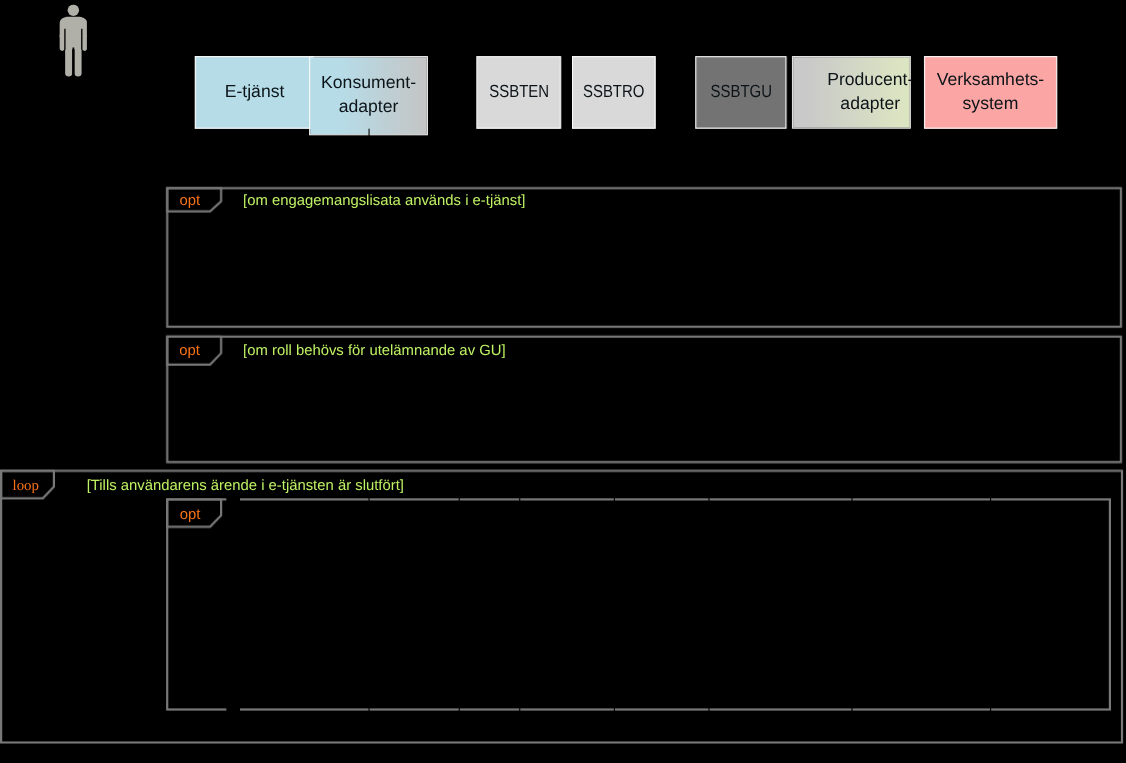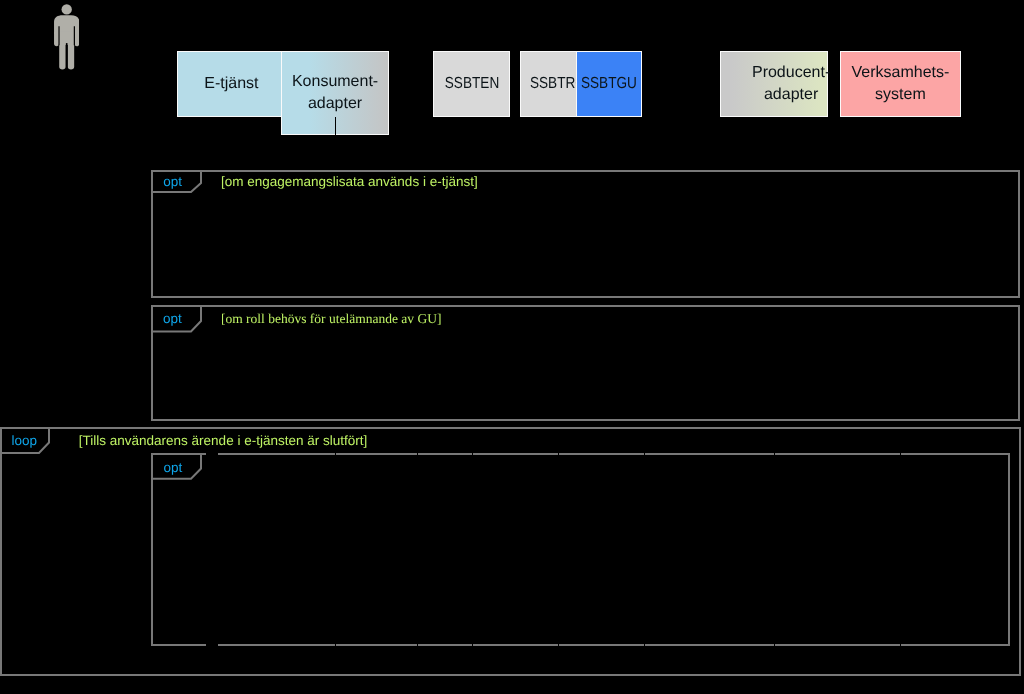--- a/index.html
+++ b/index.html
@@ -10,21 +10,21 @@
   .actbar{position:absolute;background:#000000;border:1px solid #000000;box-sizing:border-box;z-index:23;}
   .pbox{position:absolute;border:1px solid #fafafa;box-sizing:border-box;
         display:flex;align-items:center;justify-content:center;text-align:center;
         color:#0c1418;font-size:16px;line-height:21.5px;transform:translateZ(0);}
   .pbox span{display:inline-block;transform:translateZ(0);}
   .pbox.caps span{transform:scaleX(0.85) translateZ(0);}
   .frag{position:absolute;box-sizing:border-box;border:2px solid #787878;z-index:25;}
   .frag.under{z-index:15;}
   .fragtag{position:absolute;z-index:30;}
   .fragtag svg{display:block;overflow:visible;}
-  .tagtext{position:absolute;color:#0ea5e9;font-size:13.5px;line-height:1;z-index:32;
+  .tagtext{position:absolute;color:#f97316;font-size:13.5px;line-height:1;z-index:32;
            white-space:nowrap;transform:translateZ(0);}
   .cond{position:absolute;color:#bef264;font-size:13.5px;line-height:1;white-space:nowrap;z-index:32;transform:translateZ(0);}
 </style>
 </head>
 <body>
 
 <div id="stage">
 
   <svg class="actorfig" style="position:absolute;left:53.6px;top:3.7px;width:25.4px;height:66px;" viewBox="0 0 254 662">
     <g fill="#b0afa8">
@@ -56,30 +56,30 @@
   <div class="lifeline" style="left:558.3px;top:117px;height:545px;"></div>
   <div class="lifeline" style="left:643.8px;top:117px;height:545px;"></div>
   <div class="lifeline" style="left:773.6px;top:117px;height:545px;"></div>
   <div class="lifeline" style="left:900.4px;top:117px;height:545px;"></div>
 
   <div class="actbar" style="left:205.5px;top:448px;width:12px;height:205px;"></div>
 
   <div class="pbox" style="left:157.4px;top:50.7px;width:108px;height:66.2px;background:#b6dce8;margin-left:20px;">
     <span>E-tjänst</span>
   </div>
-  <div class="pbox" style="left:280.8px;top:50.7px;width:108.5px;height:84px;background:linear-gradient(to right,#b6dce8 26%,#c4c4c4 100%);">
+  <div class="pbox" style="left:280.8px;top:50.7px;width:108.5px;height:72px;background:linear-gradient(to right,#b6dce8 26%,#c4c4c4 100%);">
     <span>Konsument-adapter</span>
   </div>
   <div class="pbox caps" style="left:520.2px;top:50.7px;width:76.2px;height:66.2px;background:#d9d9d9;">
     <span>SSBTRO</span>
   </div>
   <div class="pbox caps" style="left:433.4px;top:50.7px;width:76.9px;height:66.2px;background:#d9d9d9;">
     <span>SSBTEN</span>
   </div>
-  <div class="pbox caps" style="left:576px;top:50.7px;width:66px;height:66.2px;background:#3b82f6;">
+  <div class="pbox caps" style="left:632px;top:50.7px;width:83px;height:66.2px;background:#737373;">
     <span>SSBTGU</span>
   </div>
   <div class="pbox" style="left:719.6px;top:50.7px;width:108px;height:66.2px;background:linear-gradient(to right,#c9c9c9 10%,#dce5c2 95%);padding-left:35px;">
     <span>Producent-adapter</span>
   </div>
   <div class="pbox" style="left:839.6px;top:50.7px;width:121.6px;height:66.2px;background:#fca5a5;">
     <span>Verksamhets-system</span>
   </div>
 
   <div class="frag" style="left:151px;top:169.5px;width:868.5px;height:128px;"></div>
@@ -91,29 +91,29 @@
   <div class="tagtext" style="left:163.2px;top:175.3px;">opt</div>
   <div class="cond" style="left:221px;top:175px;">[om engagemangslisata används i e-tjänst]</div>
 
   <div class="frag" style="left:151px;top:304.5px;width:868.5px;height:116.5px;"></div>
   <div class="fragtag" style="left:151px;top:304.5px;width:51px;height:28px;">
     <svg width="51" height="28" viewBox="0 0 51 28">
       <path d="M1 1 H50 V16 L40 26.4 H1 Z" fill="none" stroke="#787878" stroke-width="2"></path>
     </svg>
   </div>
   <div class="tagtext" style="left:163px;top:311.9px;">opt</div>
-  <div class="cond" style="left:221px;top:311.8px;font-family:Liberation Serif, serif;">[om roll behövs för utelämnande av GU]</div>
+  <div class="cond" style="left:221px;top:311.8px;">[om roll behövs för utelämnande av GU]</div>
 
   <div class="frag" style="left:-0.5px;top:426.7px;width:1021px;height:249px;"></div>
   <div class="fragtag" style="left:-0.5px;top:426.7px;width:50px;height:27px;">
     <svg width="50" height="27" viewBox="0 0 50 27">
       <path d="M1 1 H49 V15.5 L39 25.9 H1 Z" fill="none" stroke="#787878" stroke-width="2"></path>
     </svg>
   </div>
-  <div class="tagtext" style="left:11.4px;top:433.5px;">loop</div>
+  <div class="tagtext" style="left:11.4px;top:433.5px;font-family:Liberation Serif, serif;">loop</div>
   <div class="cond" style="left:78.8px;top:433.6px;">[Tills användarens ärende i e-tjänsten är slutfört]</div>
 
   <div class="frag under" style="left:151px;top:452.6px;width:858.5px;height:193.7px;"></div>
   <div class="fragtag" style="left:151px;top:452.6px;width:51px;height:27px;">
     <svg width="51" height="27" viewBox="0 0 51 27">
       <path d="M1 1 H50 V15.5 L40 25.8 H1 Z" fill="none" stroke="#787878" stroke-width="2"></path>
     </svg>
   </div>
   <div class="tagtext" style="left:163.5px;top:460.7px;">opt</div>
 </div>

